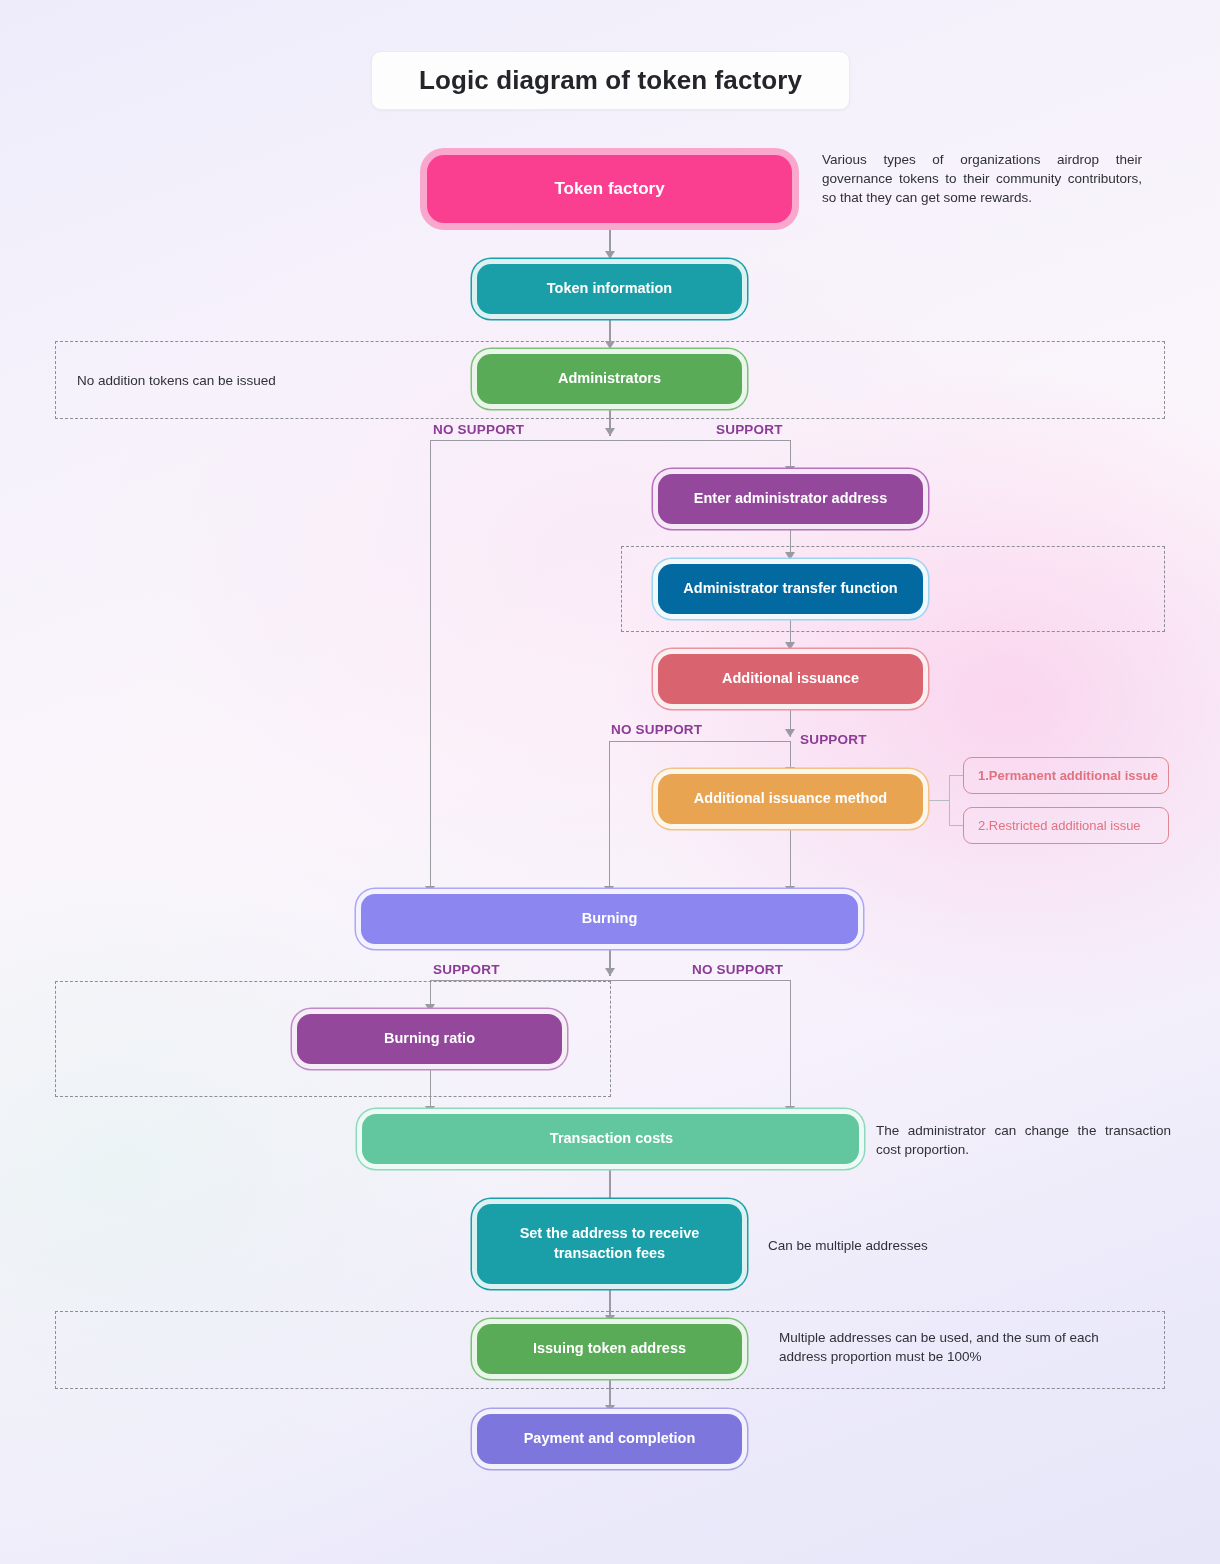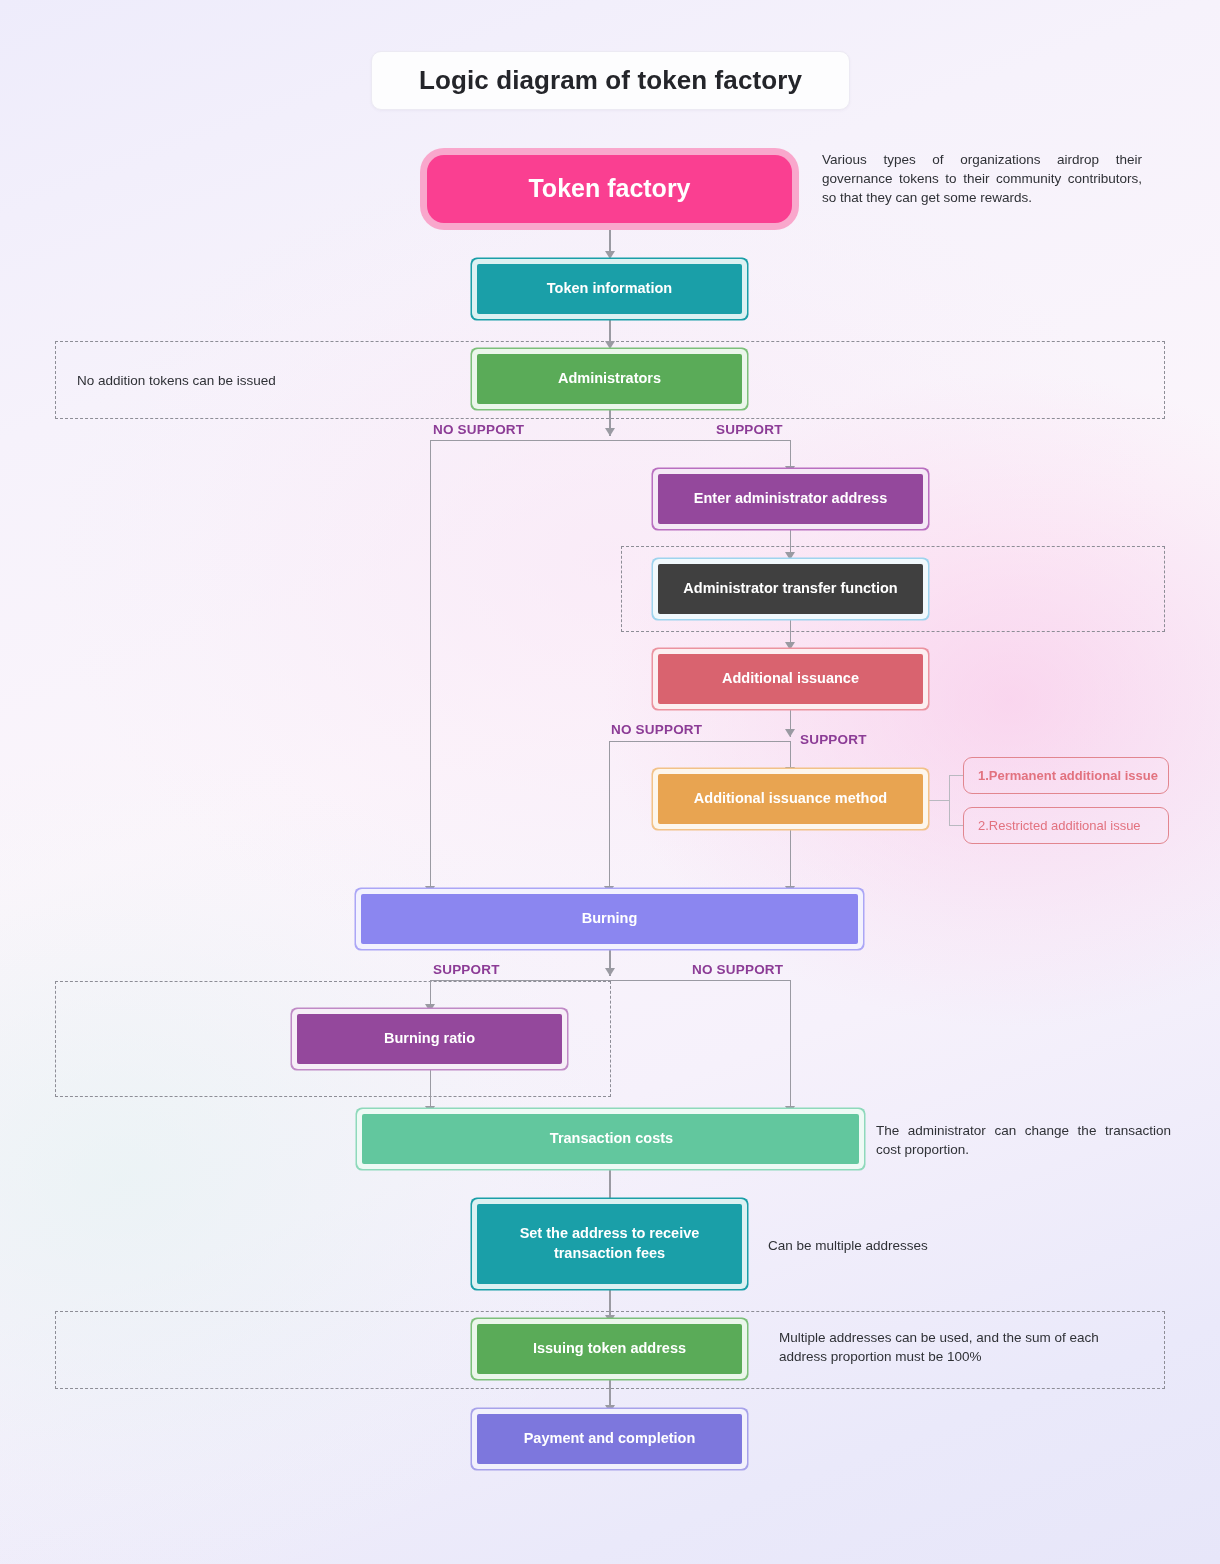--- a/index.html
+++ b/index.html
@@ -25,38 +25,38 @@
     display: flex; align-items: center; justify-content: center;
     box-shadow: 0 1px 3px rgba(80,60,120,0.05);
   }
   .title-card span {
     font-size: 26px; font-weight: bold; color: #24252a; letter-spacing: .1px;
   }
 
   
   .node {
     position: absolute;
-    border-radius: 2px;
+    border-radius: 14px;
     display: flex; align-items: center; justify-content: center;
     text-align: center;
     color: #ffffff; font-weight: bold; font-size: 14.5px;
     line-height: 1.35;
     padding: 4px 10px;
     z-index: 6;
   }
-  .node.big { font-size: 25px; border-radius: 17px; }
+  .node.big { font-size: 17px; border-radius: 17px; }
 
   
   .node { box-shadow: 0 0 0 5px rgba(255,255,255,0.85), 0 0 0 6.5px var(--ring, rgba(0,0,0,0.15)); }
 
   .n-pink   { background:#fa3f91; --ring:#f9a7cc; box-shadow: 0 0 0 7px #f9a7cc; }
   .n-teal   { background:#1a9fa8; --ring:#1a9fa8; }
   .n-green  { background:#5aab58; --ring:#7cc07a; }
   .n-purple { background:#94489c; --ring:#b96fc0; }
-  .n-blue   { background:#404040; --ring:#9ed4ee; }
+  .n-blue   { background:#0369a1; --ring:#9ed4ee; }
   .n-red    { background:#d9636f; --ring:#eb93a0; }
   .n-orange { background:#e8a451; --ring:#f2c288; }
   .n-indigo { background:#8b86f0; --ring:#aba6f6; }
   .n-mint   { background:#62c79e; --ring:#8ed9bb; }
   .n-violet { background:#7d77dd; --ring:#a7a2ea; }
   .n-plum   { background:#94489c; --ring:#c08ac6; }
 
   
   .note {
     position: absolute;

